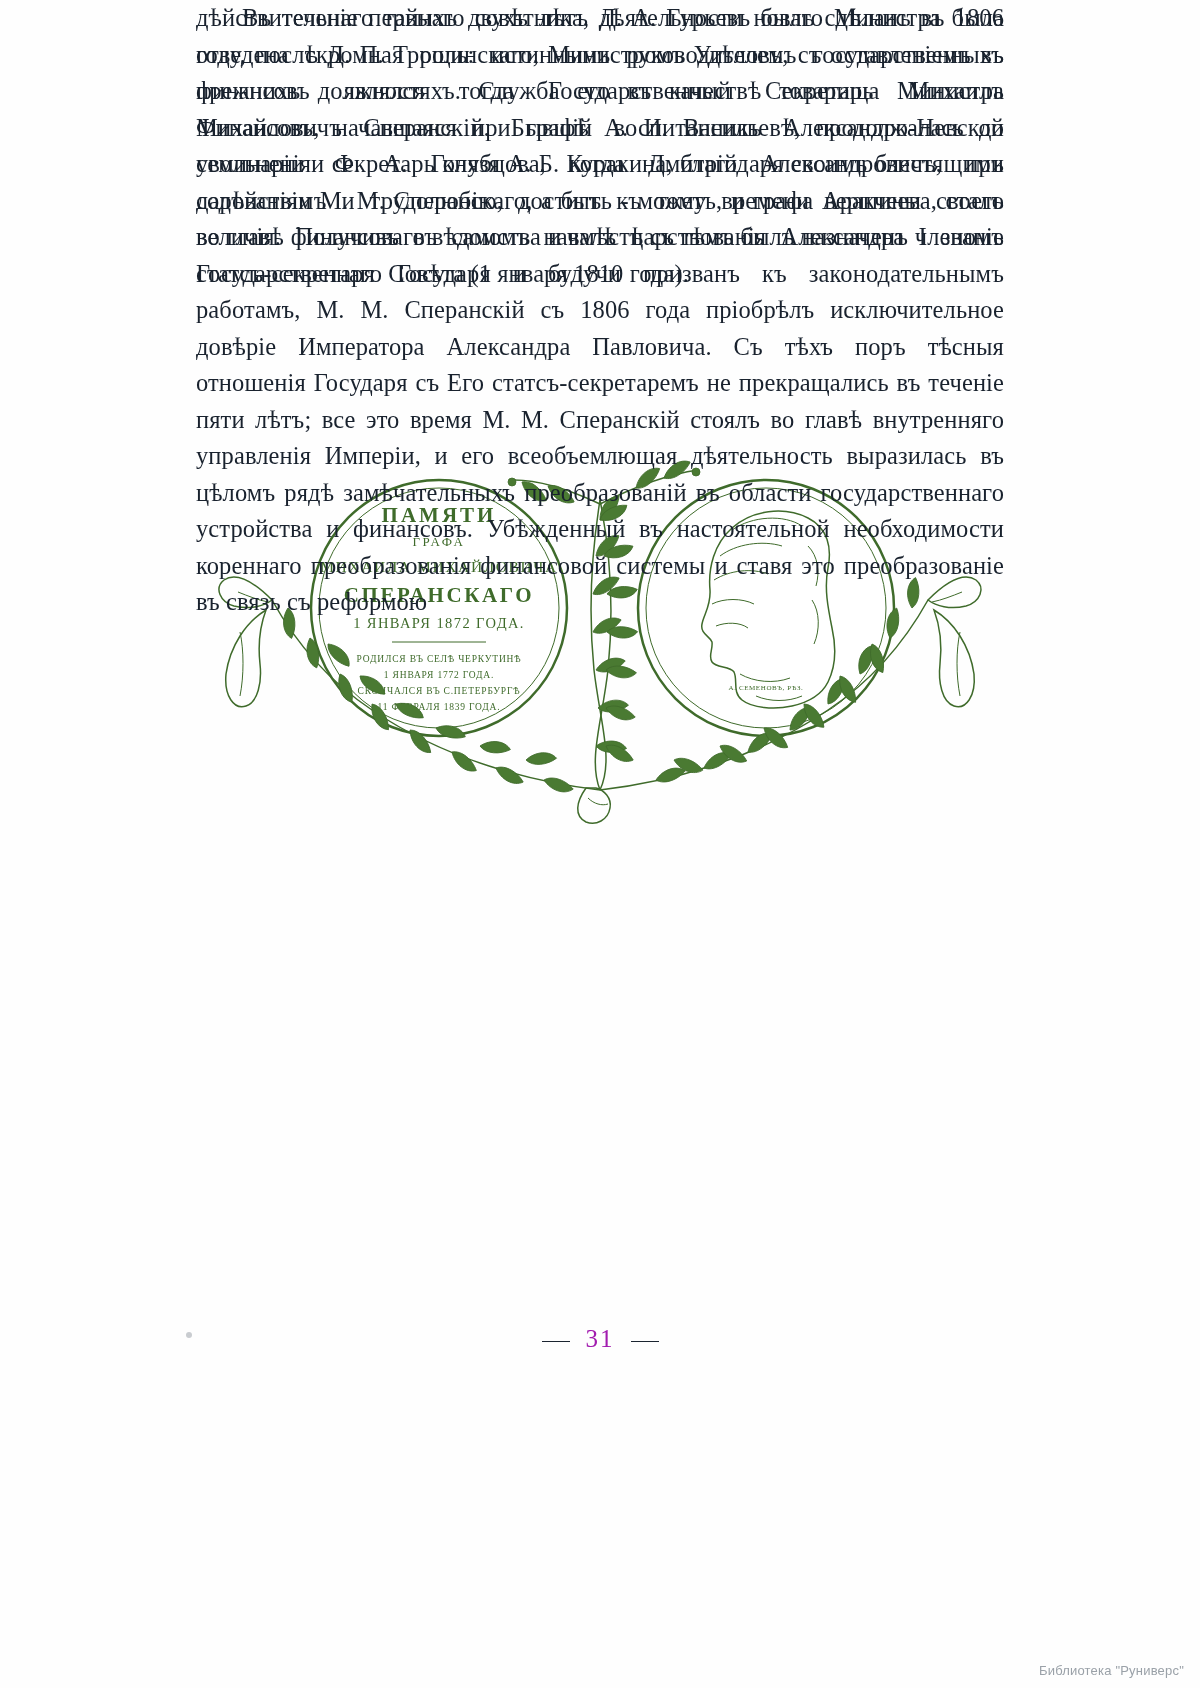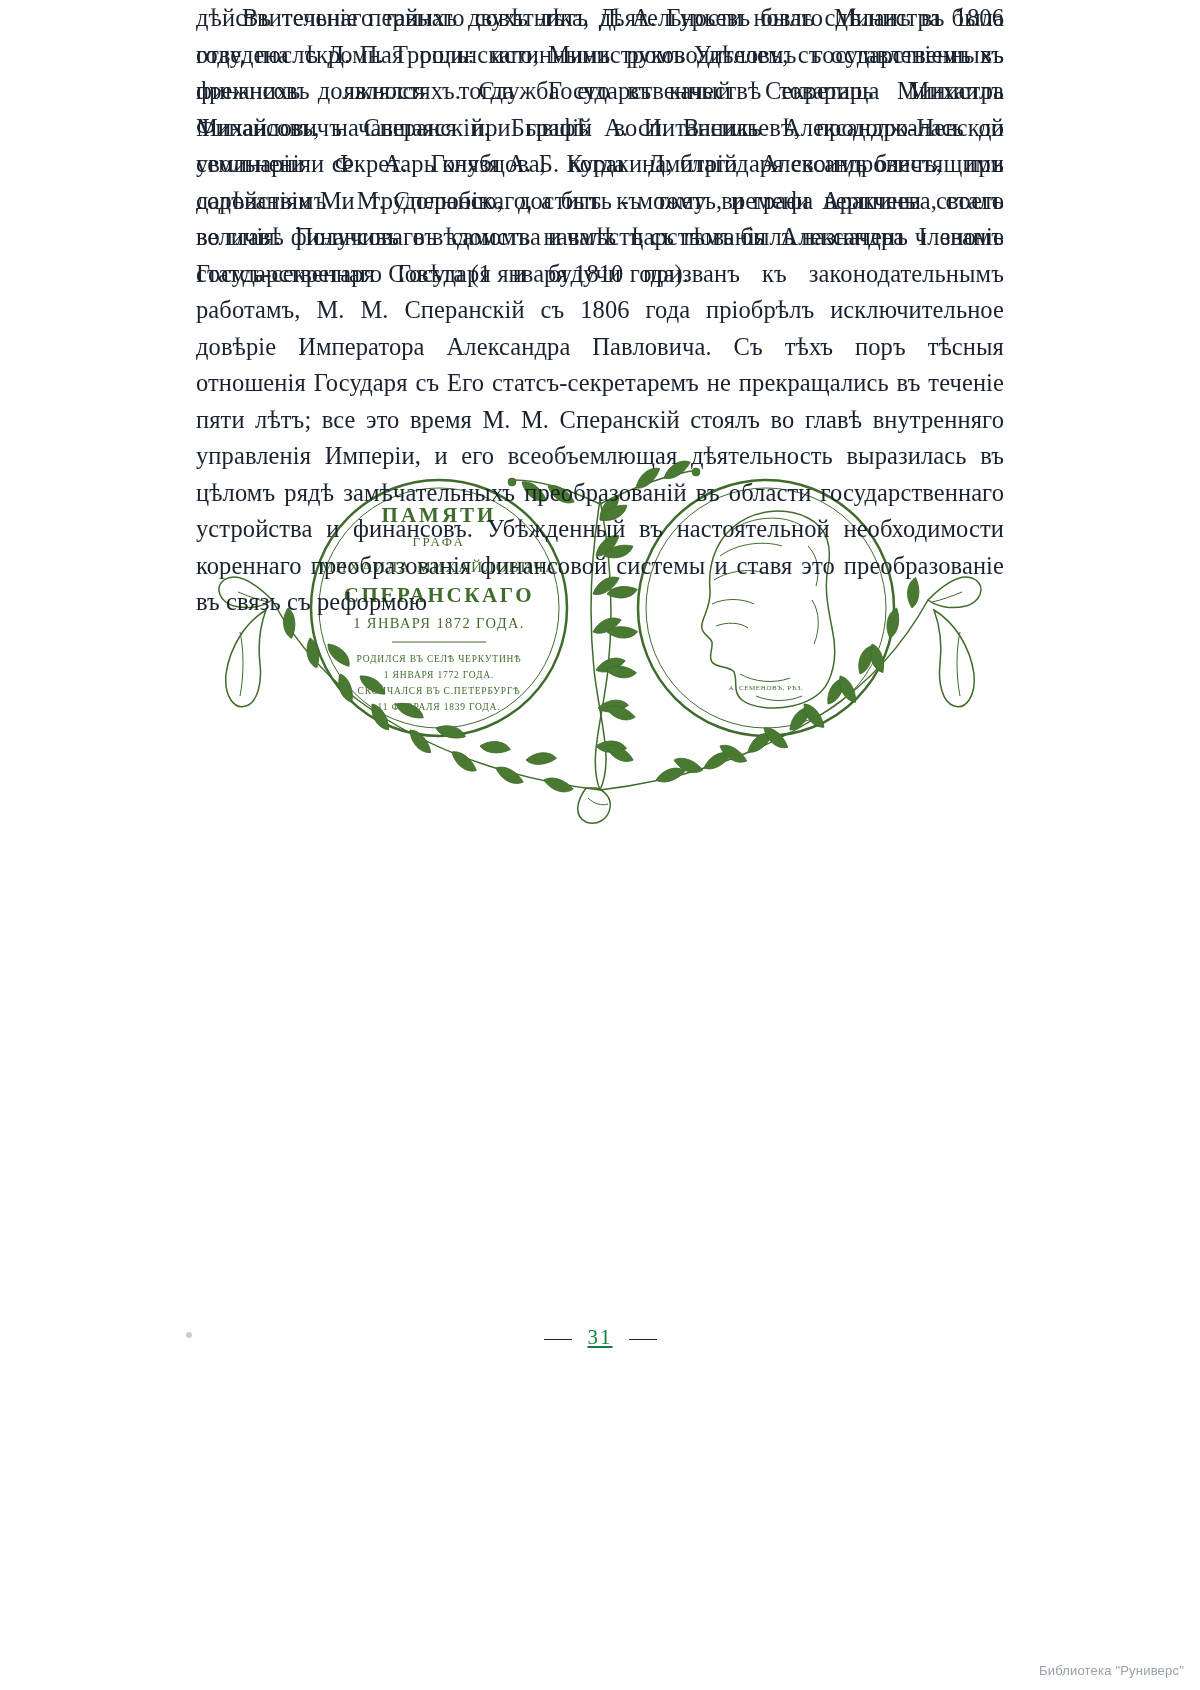--- a/index.html
+++ b/index.html
@@ -57,24 +57,23 @@
   }
   .plate svg { display: block; width: 100%; height: 100%; }
 
   
   .folio {
     position: absolute;
     top: 1325px;
     left: 0;
     width: 1200px;
     text-align: center;
-    font-size: 21px;
-    color: #15803d;
+    font-size: 25px;
+    color: #a21caf;
     letter-spacing: 2px;
-    text-decoration: underline;
   }
   .folio .dash {
     display: inline-block;
     width: 28px;
     border-top: 1.6px solid #1b2430;
     vertical-align: middle;
     margin: 0 16px;
   }
 
   .watermark {

